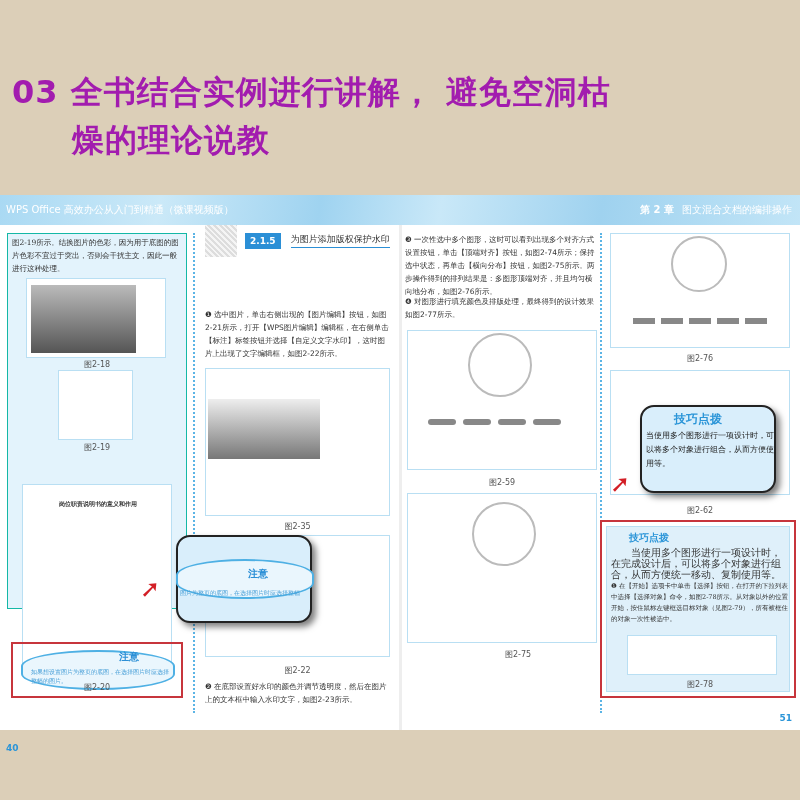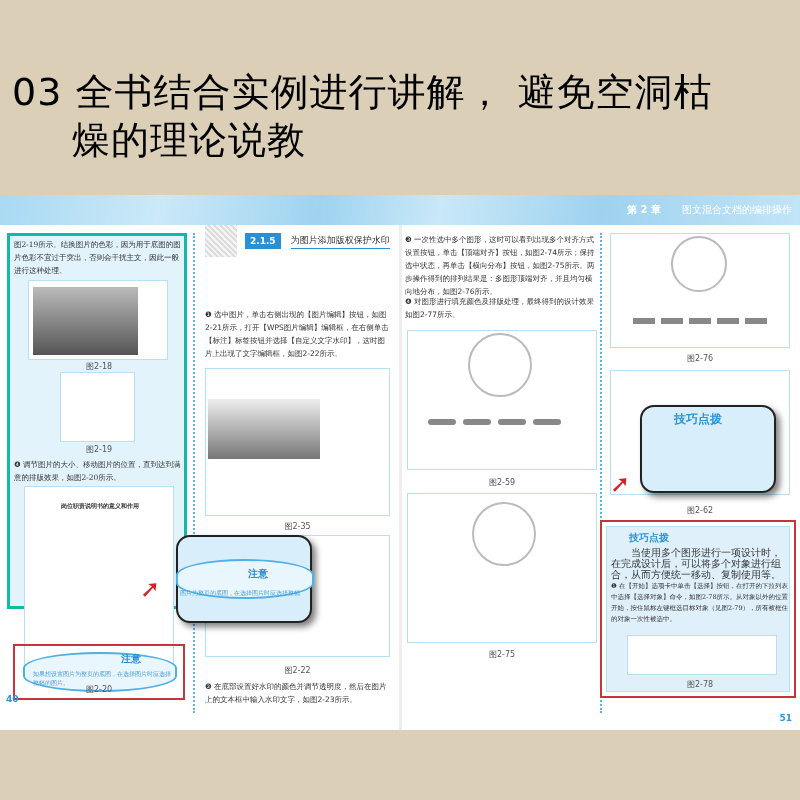--- a/index.html
+++ b/index.html
@@ -1,30 +1,30 @@
 <!DOCTYPE html>
 <html><head>
 <meta charset="utf-8">
 <style>
 *{box-sizing:border-box;margin:0;padding:0}
 body{width:800px;height:800px;background:#dccfb8;font-family:"DejaVu Sans",sans-serif;position:relative;overflow:hidden}
-.headline{position:absolute;left:12px;top:68px;font-size:38px;font-weight:normal;color:#000000;line-height:48px;letter-spacing:1px}
+.headline{position:absolute;left:12px;top:68px;font-size:32px;font-weight:bold;color:#a21caf;line-height:48px;letter-spacing:1px}
 .headline .l2{padding-left:60px}
 .spread{position:absolute;left:0;top:195px;width:800px;height:535px;background:#fff}
 .band{position:absolute;left:0;top:0;height:30px;width:800px;background:linear-gradient(100deg,#a9d9f3 0%,#cbe9f8 20%,#9fd3f0 40%,#c9e8f8 55%,#9fd2ef 75%,#c2e5f7 100%)}
 .band .lt{position:absolute;left:6px;top:8px;font-size:10px;color:#fff}
 .band .rt{position:absolute;right:8px;top:8px;font-size:10px;color:#fff}
-.band .rt b{margin-right:21px}
+.band .rt b{margin-right:8px}
 .gutter{position:absolute;top:30px;bottom:0;left:399px;width:3px;background:#eee}
 .dots{position:absolute;border-left:2px dotted #5bb4e5}
 .p{position:absolute;font-size:7.5px;line-height:13px;color:#333}
 .fig{position:absolute;border:1px solid #b9dff3;background:#fff}
 .cap{position:absolute;font-size:8px;color:#555;text-align:center}
-.leftcol{position:absolute;left:7px;top:38px;width:180px;height:376px;background:#e3f3fc;border:3px solid #14b8a6}
-.sec{position:absolute;left:245px;top:38px;display:flex;align-items:center}
+.leftcol{position:absolute;left:7px;top:38px;width:180px;height:376px;background:#e3f3fc;border:1px solid #14b8a6}
+.sec{position:absolute;left:245px;top:38px;display:flex;align-items:flex-start}
 .sec .n{background:#2b8fd6;color:#fff;font-size:9px;font-weight:bold;padding:3px 5px}
 .sec .t{font-size:9px;color:#333;margin-left:10px;border-bottom:1px solid #2b8fd6;padding-bottom:1px}
 .qr{position:absolute;left:205px;top:30px;width:32px;height:32px;background:repeating-linear-gradient(45deg,#ddd 0 2px,#f5f5f5 2px 4px)}
 .photo{position:absolute;background:linear-gradient(#bbb,#555)}
 .cloud{position:absolute;border:2px solid #4eb0e4;border-radius:50%/40%;background:#eaf6fd}
 .note-t{position:absolute;font-size:10px;font-weight:bold;color:#2b8fd6}
 .note-b{position:absolute;font-size:6px;color:#4aa0d8}
 .redbox{position:absolute;border:2px solid #c7353c}
 .callout{position:absolute;border:2px solid #222;border-radius:14px;background:#d9eefb;box-shadow:4px 4px 6px rgba(0,0,0,.5)}
 .tip-t{position:absolute;font-size:12px;font-weight:bold;color:#2b95d8}
@@ -37,33 +37,33 @@
 </head>
 <body>
 
 <div class="headline">
   <div>03 全书结合实例进行讲解， 避免空洞枯</div>
   <div class="l2">燥的理论说教</div>
 </div>
 
 <div class="spread">
   <div class="band">
+    <span class="lt">WPS Office 高效办公从入门到精通（微课视频版）</span>
     <span class="rt"><b>第 2 章</b><span>图文混合文档的编排操作</span></span>
   </div>
   <div class="gutter"></div>
 
   <div class="leftcol">
     <div class="p" style="left:4px;top:2px;width:170px;font-family:'DejaVu Serif',serif">图2-19所示。结换图片的色彩，因为用于底图的图片色彩不宜过于突出，否则会干扰主文，因此一般进行这种处理。</div>
     <div class="fig" style="left:18px;top:44px;width:140px;height:80px">
       <div class="photo" style="left:4px;top:6px;width:105px;height:68px"></div>
     </div>
     <div class="cap" style="left:0;width:178px;top:125px">图2-18</div>
     <div class="fig" style="left:50px;top:136px;width:75px;height:70px"></div>
     <div class="cap" style="left:0;width:178px;top:208px">图2-19</div>
-    <div class="p" style="left:4px;top:222px;width:172px;font-family:'DejaVu Serif',serif">❹ 调节图片的大小、移动图片的位置，直到达到满意的排版效果，如图2-20所示。</div>
     <div class="fig" style="left:14px;top:250px;width:150px;height:180px">
       <div class="p" style="left:10px;top:12px;width:130px;font-weight:bold;text-align:center;font-size:6px">岗位职责说明书的意义和作用</div>
     </div>
     <div class="redbox" style="left:3px;top:408px;width:172px;height:56px">
       <div class="cloud" style="left:8px;top:6px;width:154px;height:40px"></div>
       <div class="note-t" style="left:106px;top:6px">注意</div>
       <div class="note-b" style="left:18px;top:24px;width:140px">如果想设置图片为整页的底图，在选择图片时应选择整幅的图片。</div>
     </div>
     <div class="cap" style="left:0;width:178px;top:448px">图2-20</div>
   </div>
@@ -81,50 +81,51 @@
   <div class="cap" style="left:205px;width:185px;top:326px">图2-35</div>
   <div class="fig" style="left:205px;top:340px;width:185px;height:122px"></div>
   <div class="callout" style="left:176px;top:340px;width:136px;height:88px">
     <div class="cloud" style="left:-2px;top:22px;width:138px;height:40px"></div>
     <div class="note-t" style="left:70px;top:30px">注意</div>
     <div class="note-b" style="left:2px;top:52px;width:130px">图片为整页的底图，在选择图片时应选择整幅</div>
   </div>
   <div class="arrow" style="left:140px;top:380px">➚</div>
   <div class="cap" style="left:205px;width:185px;top:470px">图2-22</div>
   <div class="p" style="left:205px;top:485px;width:185px">❷ 在底部设置好水印的颜色并调节透明度，然后在图片上的文本框中输入水印文字，如图2-23所示。</div>
-  <div class="pg" style="left:6px;top:499px">40</div>
+  <div class="pg" style="left:6px;top:548px">40</div>
 
   <div class="p" style="left:405px;top:38px;width:190px">❸ 一次性选中多个图形，这时可以看到出现多个对齐方式设置按钮，单击【顶端对齐】按钮，如图2-74所示；保持选中状态，再单击【横向分布】按钮，如图2-75所示。两步操作得到的排列结果是：多图形顶端对齐，并且均匀横向地分布，如图2-76所示。</div>
   <div class="p" style="left:405px;top:100px;width:190px">❹ 对图形进行填充颜色及排版处理，最终得到的设计效果如图2-77所示。</div>
   <div class="fig" style="left:407px;top:135px;width:190px;height:140px">
     <div class="circle" style="left:60px;top:2px;width:64px;height:64px"></div>
     <div class="bar" style="left:20px;top:88px;width:28px"></div>
     <div class="bar" style="left:55px;top:88px;width:28px"></div>
     <div class="bar" style="left:90px;top:88px;width:28px"></div>
     <div class="bar" style="left:125px;top:88px;width:28px"></div>
   </div>
   <div class="cap" style="left:407px;width:190px;top:282px">图2-59</div>
   <div class="fig" style="left:407px;top:298px;width:190px;height:150px">
     <div class="circle" style="left:64px;top:8px;width:64px;height:64px"></div>
   </div>
-  <div class="cap" style="left:407px;width:190px;top:454px">图2-75</div>
+  <div class="cap" style="left:423px;width:190px;top:454px">图2-75</div>
   <div class="dots" style="left:600px;top:38px;height:480px"></div>
 
   <div class="fig" style="left:610px;top:38px;width:180px;height:115px">
     <div class="circle" style="left:60px;top:2px;width:56px;height:56px"></div>
     <div class="bar" style="left:22px;top:84px;width:22px;border-radius:0"></div>
     <div class="bar" style="left:50px;top:84px;width:22px;border-radius:0"></div>
     <div class="bar" style="left:78px;top:84px;width:22px;border-radius:0"></div>
     <div class="bar" style="left:106px;top:84px;width:22px;border-radius:0"></div>
     <div class="bar" style="left:134px;top:84px;width:22px;border-radius:0"></div>
   </div>
   <div class="cap" style="left:610px;width:180px;top:158px">图2-76</div>
   <div class="fig" style="left:610px;top:175px;width:180px;height:125px"></div>
   <div class="callout" style="left:640px;top:210px;width:136px;height:88px">
     <div class="tip-t" style="left:32px;top:4px">技巧点拨</div>
+    <div class="tip-b" style="left:4px;top:22px;width:128px;height:60px;overflow:hidden;font-family:'DejaVu Serif',serif">当使用多个图形进行一项设计时，可以将多个对象进行组合，从而方便使用等。</div>
   </div>
   <div class="arrow" style="left:610px;top:275px">➚</div>
   <div class="cap" style="left:610px;width:180px;top:310px">图2-62</div>
   <div class="redbox" style="left:600px;top:325px;width:196px;height:178px">
     <div style="position:absolute;left:4px;top:4px;right:4px;bottom:4px;background:#dff0fa;border:1px solid #b9dff3">
       <div class="tip-t" style="left:22px;top:4px;font-size:10px">技巧点拨</div>
       <div class="p" style="left:4px;top:20px;width:178px;font-size:10px;line-height:11px;font-family:'DejaVu Serif',serif;text-indent:20px">当使用多个图形进行一项设计时，在完成设计后，可以将多个对象进行组合，从而方便统一移动、复制使用等。</div>
       <div class="p" style="left:4px;top:54px;width:178px;font-size:6.5px;line-height:11px;font-family:'DejaVu Serif',serif">❶ 在【开始】选项卡中单击【选择】按钮，在打开的下拉列表中选择【选择对象】命令，如图2-78所示。从对象以外的位置开始，按住鼠标左键框选目标对象（见图2-79），所有被框住的对象一次性被选中。</div>
       <div class="fig" style="left:20px;top:108px;width:150px;height:40px"></div>
       <div class="cap" style="left:0;width:186px;top:152px">图2-78</div>

